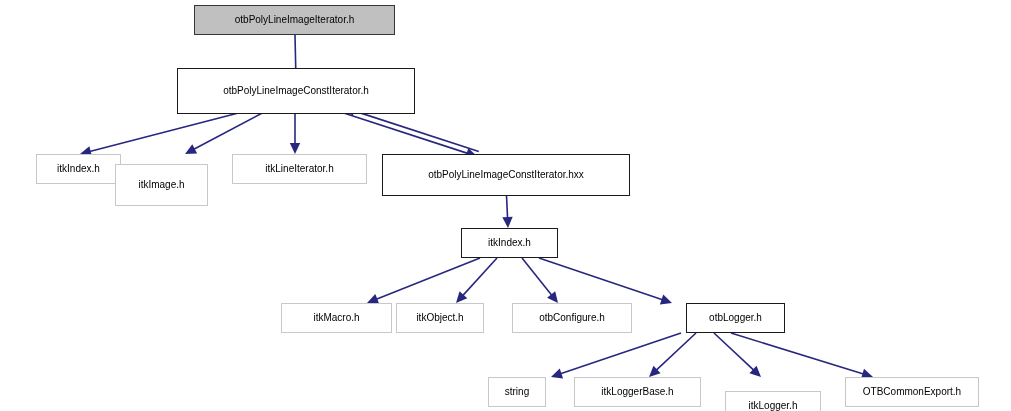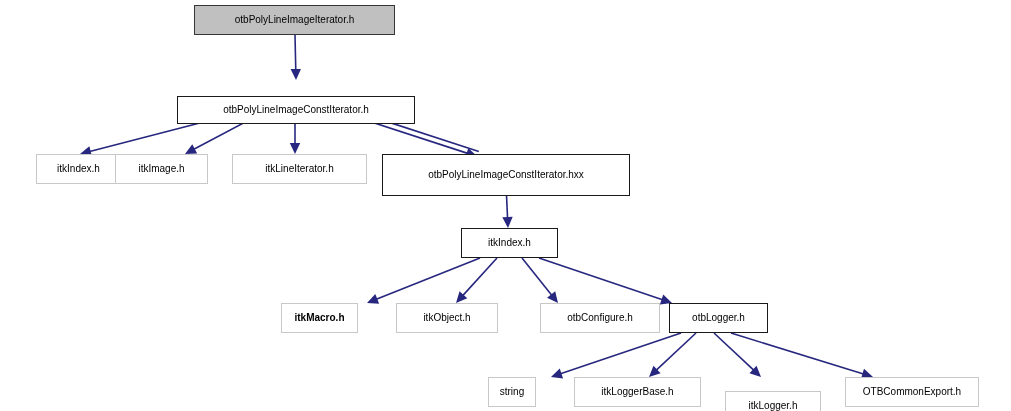--- a/index.html
+++ b/index.html
@@ -84,51 +84,51 @@
       <polygon points="649,377 653.4764290869315,365.68622155822055 660.5840416829752,373.27844410399456" fill="#27277f"></polygon>
       <line x1="714" y1="333" x2="753.6997860136788" y2="370.16575711918864" stroke="#27277f" stroke-width="1.6"></line>
       <polygon points="761,377 749.4159583170248,373.27844410399456 756.5235709130685,365.68622155822055" fill="#27277f"></polygon>
       <line x1="731" y1="333" x2="863.4480463252523" y2="374.04023970641623" stroke="#27277f" stroke-width="1.6"></line>
       <polygon points="873,377 860.9537756051141,378.71127958792664 864.0319263104411,368.7772477661891" fill="#27277f"></polygon>
     </svg>
   <div id="node-layer">
       <div class="node root" style="left: 194px; top: 5px; width: 201px; height: 30px;">
         <span class="node-label">otbPolyLineImageIterator.h</span>
       </div>
-      <div class="node strong" style="left: 177px; top: 96px; width: 238px; height: 28px;">
+      <div class="node strong" style="left: 177px; top: 68px; width: 238px; height: 46px;">
         <span class="node-label">otbPolyLineImageConstIterator.h</span>
       </div>
       <div class="node" style="left: 7px; top: 154px; width: 85px; height: 30px; margin-left: 29px;">
         <span class="node-label">itkIndex.h</span>
       </div>
-      <div class="node" style="left: 115px; top: 154px; width: 93px; height: 30px;">
+      <div class="node" style="left: 115px; top: 164px; width: 93px; height: 42px;">
         <span class="node-label">itkImage.h</span>
       </div>
       <div class="node" style="left: 232px; top: 154px; width: 135px; height: 30px;">
         <span class="node-label">itkLineIterator.h</span>
       </div>
       <div class="node strong" style="left: 382px; top: 154px; width: 248px; height: 42px;">
         <span class="node-label">otbPolyLineImageConstIterator.hxx</span>
       </div>
       <div class="node strong" style="left: 461px; top: 228px; width: 97px; height: 30px;">
         <span class="node-label">itkIndex.h</span>
       </div>
-      <div class="node" style="left: 281px; top: 303px; width: 77px; height: 30px; font-weight: bold;">
+      <div class="node" style="left: 281px; top: 303px; width: 111px; height: 30px;">
         <span class="node-label">itkMacro.h</span>
       </div>
-      <div class="node" style="left: 396px; top: 303px; width: 102px; height: 30px;">
+      <div class="node" style="left: 396px; top: 303px; width: 88px; height: 30px;">
         <span class="node-label">itkObject.h</span>
       </div>
-      <div class="node" style="left: 540px; top: 303px; width: 120px; height: 30px;">
+      <div class="node" style="left: 512px; top: 303px; width: 120px; height: 30px;">
         <span class="node-label">otbConfigure.h</span>
       </div>
-      <div class="node strong" style="left: 669px; top: 303px; width: 99px; height: 30px;">
+      <div class="node strong" style="left: 686px; top: 303px; width: 99px; height: 30px;">
         <span class="node-label">otbLogger.h</span>
       </div>
-      <div class="node" style="left: 488px; top: 377px; width: 48px; height: 30px;">
+      <div class="node" style="left: 488px; top: 377px; width: 58px; height: 30px;">
         <span class="node-label">string</span>
       </div>
       <div class="node" style="left: 574px; top: 377px; width: 127px; height: 30px;">
         <span class="node-label">itkLoggerBase.h</span>
       </div>
       <div class="node" style="left: 725px; top: 391px; width: 96px; height: 30px;">
         <span class="node-label">itkLogger.h</span>
       </div>
       <div class="node" style="left: 845px; top: 377px; width: 134px; height: 30px;">
         <span class="node-label">OTBCommonExport.h</span>

